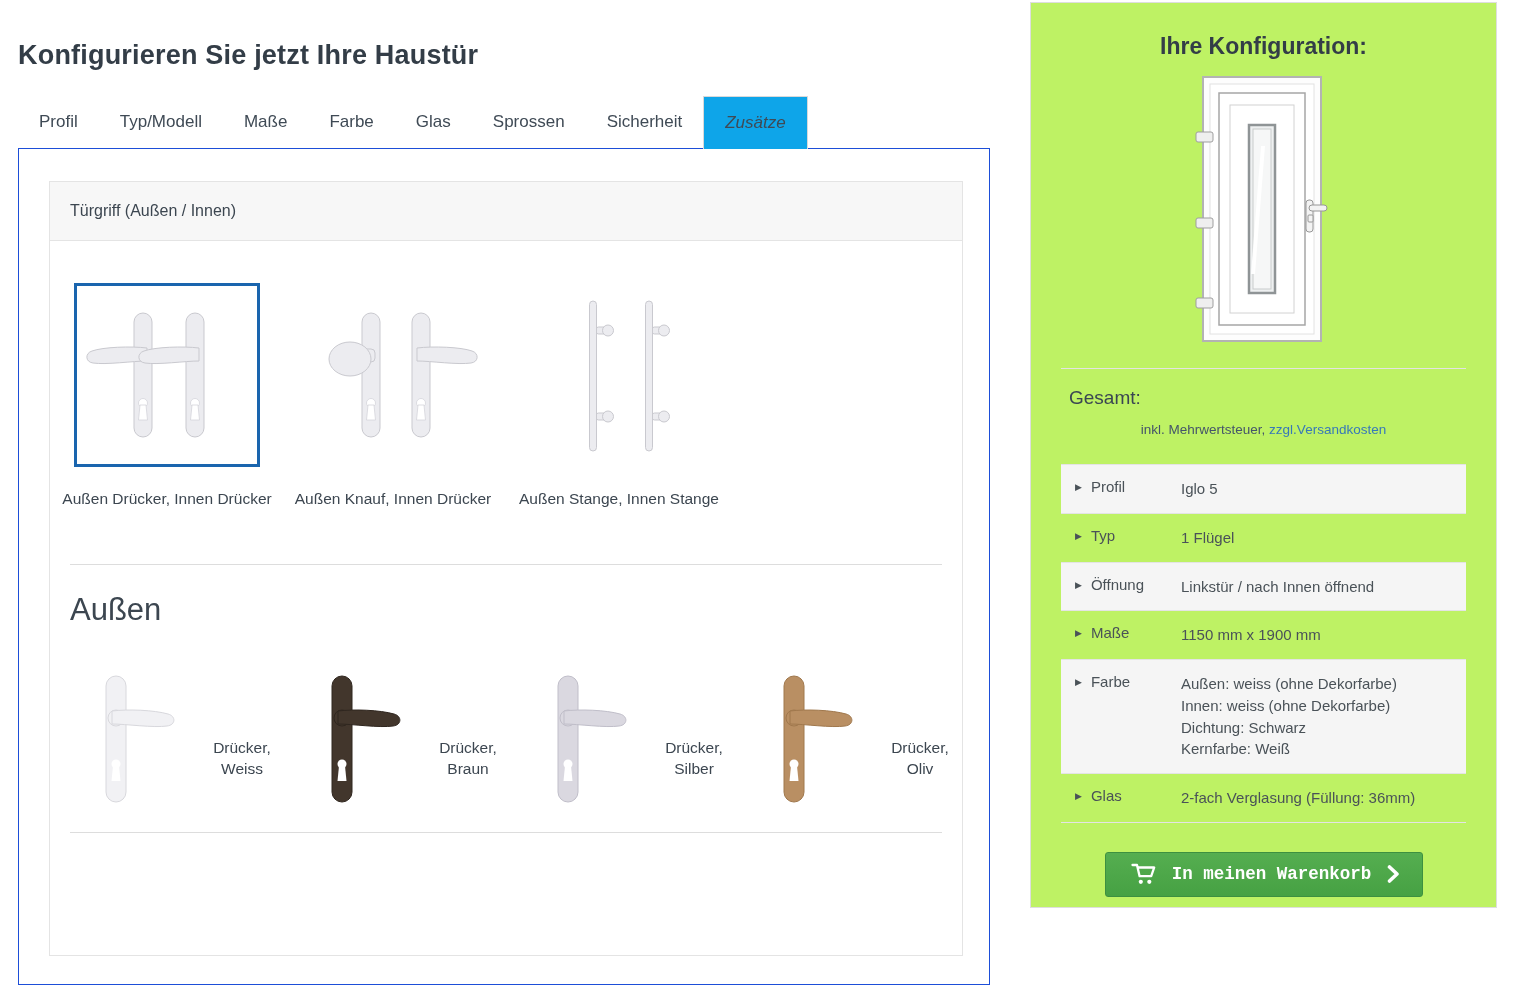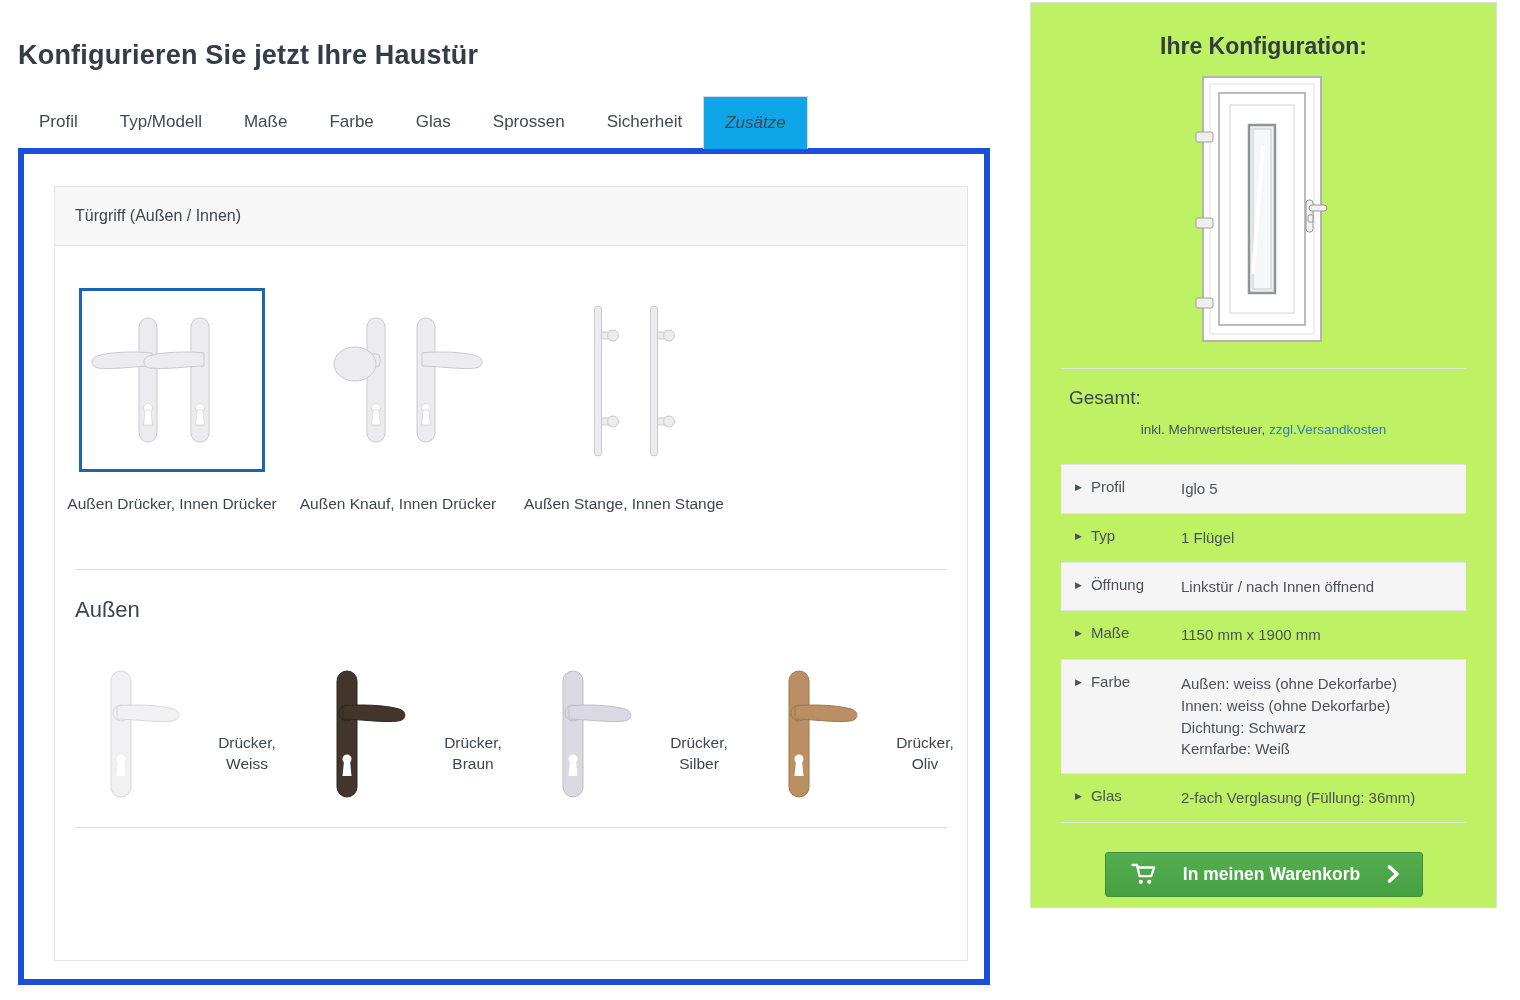--- a/index.html
+++ b/index.html
@@ -10,36 +10,36 @@
   
   .page-title { position:absolute; left:18px; top:8px; font-size:27px; font-weight:700;
                 color:#333d47; letter-spacing:.2px;margin-top:32px; }
 
   .tabbar { position:absolute; left:18px; top:96px; height:53px; display:flex; z-index:3; }
   .tab { padding:0 21px; display:flex; align-items:center; font-size:17px; color:#3f4a55;
          cursor:pointer; height:52px; }
   .tab.active { background:#0ea5e9; border:1px solid #d9d9d9; border-bottom:none; height:53px;font-style:italic; }
 
   .content-panel { position:absolute; left:18px; top:148px; width:972px; height:837px;
-                   background:#fff; border:6px solid #1d4ed8; z-index:1; }
+                   background:#fff; border:1px solid #1d4ed8; z-index:1; }
 
   .group-box { margin:32px 24px 0 30px; width:914px; border:1px solid #e4e4e4; height:775px; }
   .group-header { background:#f7f7f7; border-bottom:1px solid #e4e4e4; padding:20px 20px;
                   font-size:16px; color:#3c4650; }
 
   .options-row { display:flex; padding:42px 4px 0; }
   .option { width:25%; display:flex; flex-direction:column; align-items:center; }
   .option-img { width:186px; height:184px; display:flex; align-items:center; justify-content:center;
                 border:3px solid transparent; cursor:pointer; }
   .option-img.selected { border-color:#1a65ae; }
   .option-label { margin-top:22px; font-size:15.5px; line-height:1.35; color:#3c4650;
                   text-align:center; max-width:212px; }
 
   .hr-line { border-top:1px solid #ddd; margin:54px 20px 0; }
-  .section-heading { font-size:22px; color:#3c4650; margin:27px 0 0 20px; font-weight:400; }
+  .section-heading { font-size:31px; color:#3c4650; margin:27px 0 0 20px; font-weight:400; }
 
   .options-row2 { display:flex; padding:44px 4px 0; }
   .option2 { width:25%; display:flex; align-items:center; }
   .option2 .option-img2 { width:150px; height:134px; display:flex; align-items:center;
                           justify-content:center; cursor:pointer; }
   .option2 .option-label { margin-top:40px; }
   .hr-line2 { border-top:1px solid #ddd; margin:26px 20px 0; }
 
   
   .summary-panel { position:absolute; left:1030px; top:2px; width:467px; height:906px;
@@ -57,21 +57,21 @@
                 font-size:15px; color:#4a5258; cursor:pointer; }
   .config-row.alt { background:#f5f5f5; }
   .row-label { width:106px; flex-shrink:0; display:flex; align-items:flex-start; }
   .row-arrow { font-family:"DejaVu Sans", sans-serif; font-size:9px; margin:4px 9px 0 0; color:#4a5258; }
   .row-value { flex:1; line-height:1.45; }
 
   .cart-button { margin:29px auto 0; width:318px; height:45px; display:flex; align-items:center;
                  background:linear-gradient(#55ae50,#46a143); border:1px solid #3d9040;
                  border-radius:3px; cursor:pointer; }
   .cart-icon { margin-left:24px; display:flex; }
-  .cart-label { flex:1; text-align:center; color:#fff; font-size:17.5px; font-weight:700; }
+  .cart-label { flex:1; text-align:center; color:#fff; font-size:17.5px; font-weight:700;font-family:Liberation Mono, monospace; }
   .chevron-icon { margin-right:22px; display:flex; }
 </style>
 </head>
 <body>
 
 <div class="page">
 
   <h1 class="page-title">Konfigurieren Sie jetzt Ihre Haustür</h1>
 
   <div class="tabbar">

